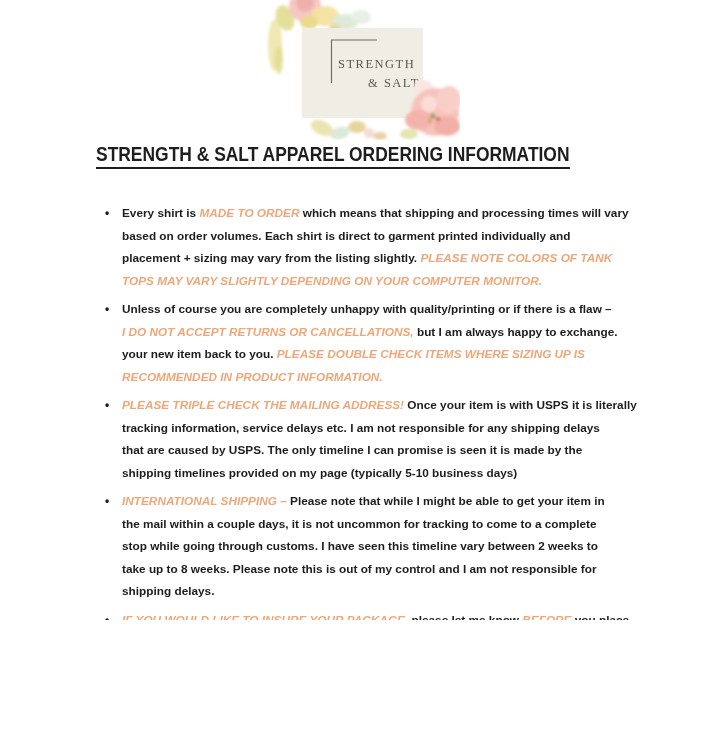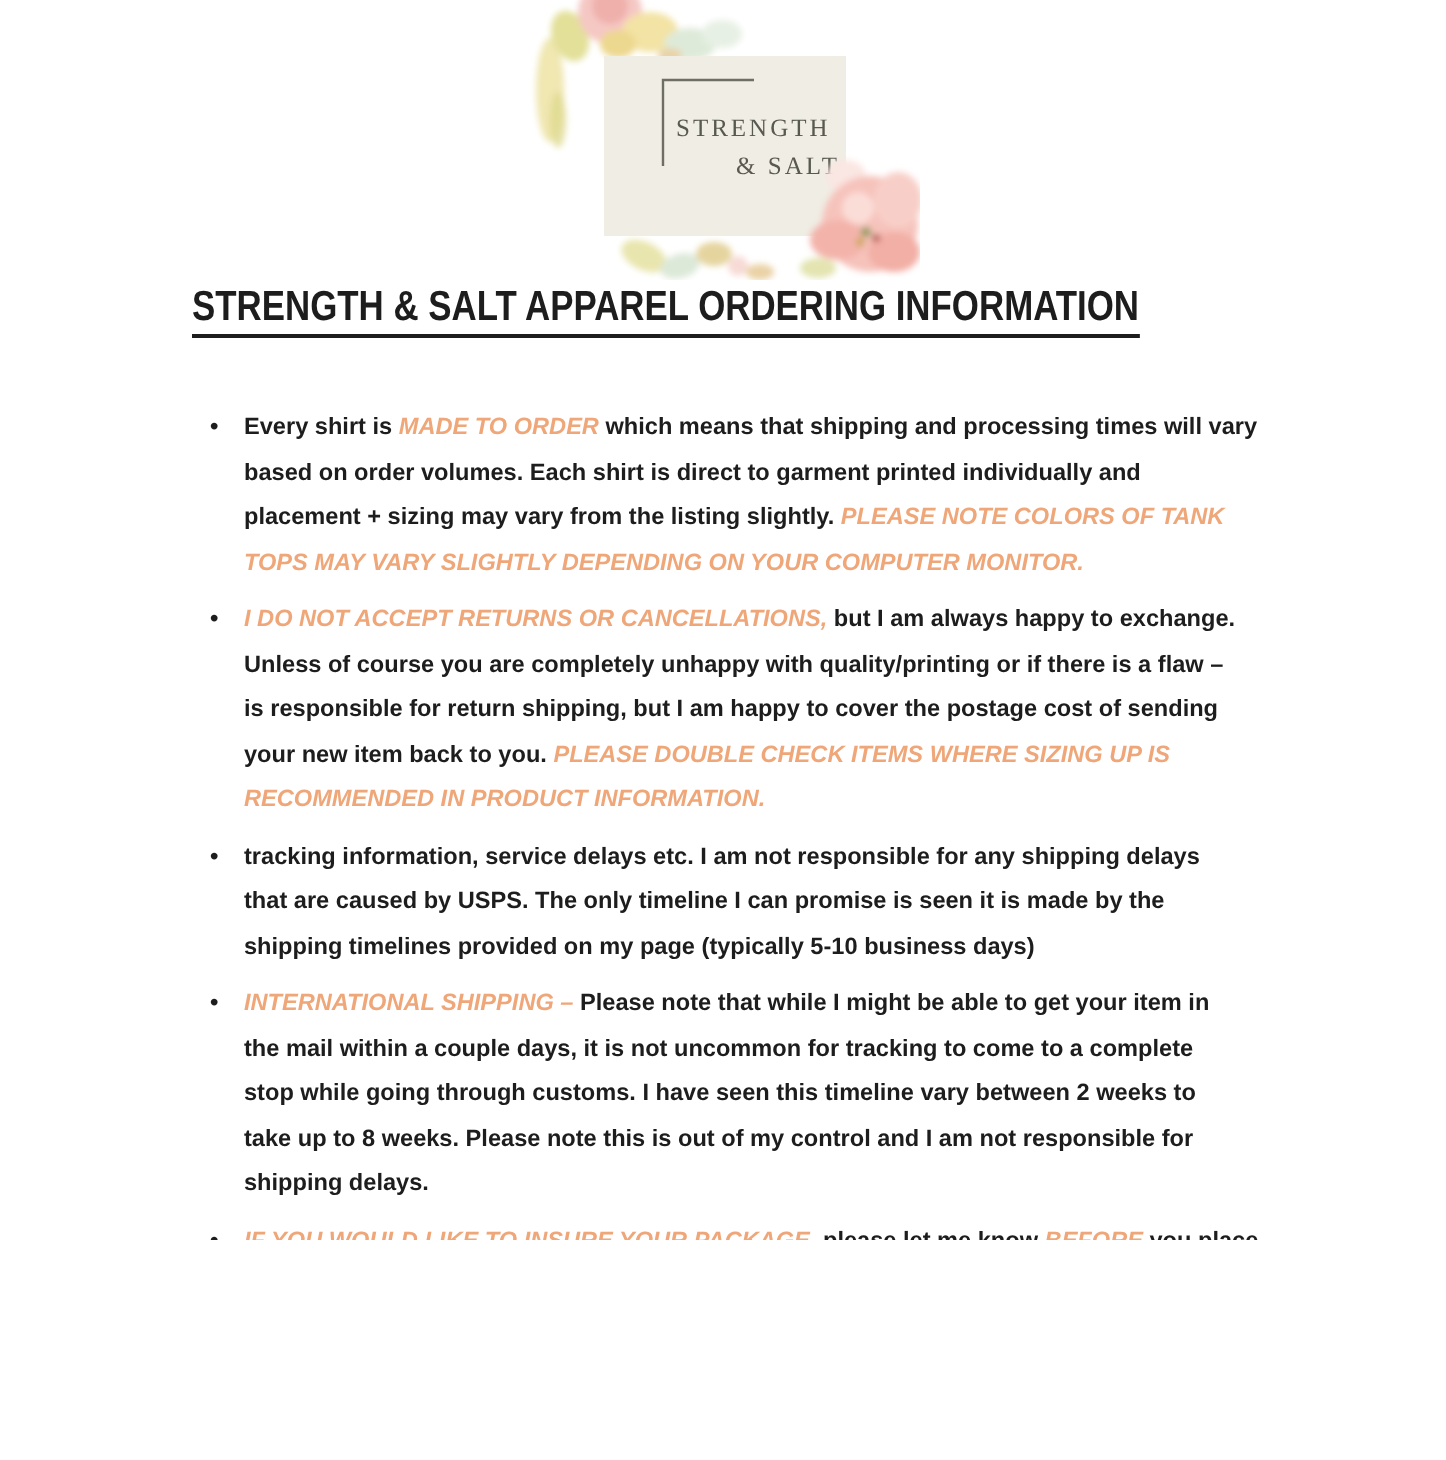--- a/index.html
+++ b/index.html
@@ -114,30 +114,30 @@
         <div class="lines">
           <div class="line"><span class="tx">Every shirt is </span><span class="hl">MADE TO ORDER</span><span class="tx"> which means that shipping and processing times will vary</span></div>
           <div class="line"><span class="tx">based on order volumes. Each shirt is direct to garment printed individually and</span></div>
           <div class="line"><span class="tx">placement + sizing may vary from the listing slightly. </span><span class="hl">PLEASE NOTE COLORS OF TANK</span></div>
           <div class="line"><span class="hl">TOPS MAY VARY SLIGHTLY DEPENDING ON YOUR COMPUTER MONITOR.</span></div>
         </div>
       </div>
       <div class="bullet">
         <span class="dot">•</span>
         <div class="lines">
+          <div class="line"><span class="tx">Unless of course you are completely unhappy with quality/printing or if there is a flaw –</span></div>
           <div class="line"><span class="hl">I DO NOT ACCEPT RETURNS OR CANCELLATIONS,</span><span class="tx"> but I am always happy to exchange.</span></div>
-          <div class="line"><span class="tx">Unless of course you are completely unhappy with quality/printing or if there is a flaw –</span></div>
-          <div class="line"><span class="tx">is responsible for return shipping, but I am happy to cover the postage cost of sending</span></div>
           <div class="line"><span class="tx">your new item back to you. </span><span class="hl">PLEASE DOUBLE CHECK ITEMS WHERE SIZING UP IS</span></div>
           <div class="line"><span class="hl">RECOMMENDED IN PRODUCT INFORMATION.</span></div>
         </div>
       </div>
       <div class="bullet">
         <span class="dot">•</span>
         <div class="lines">
+          <div class="line"><span class="hl">PLEASE TRIPLE CHECK THE MAILING ADDRESS!</span><span class="tx"> Once your item is with USPS it is literally</span></div>
           <div class="line"><span class="tx">tracking information, service delays etc. I am not responsible for any shipping delays</span></div>
           <div class="line"><span class="tx">that are caused by USPS. The only timeline I can promise is seen it is made by the</span></div>
           <div class="line"><span class="tx">shipping timelines provided on my page (typically 5-10 business days)</span></div>
         </div>
       </div>
       <div class="bullet">
         <span class="dot">•</span>
         <div class="lines">
           <div class="line"><span class="hl">INTERNATIONAL SHIPPING – </span><span class="tx">Please note that while I might be able to get your item in</span></div>
           <div class="line"><span class="tx">the mail within a couple days, it is not uncommon for tracking to come to a complete</span></div>

